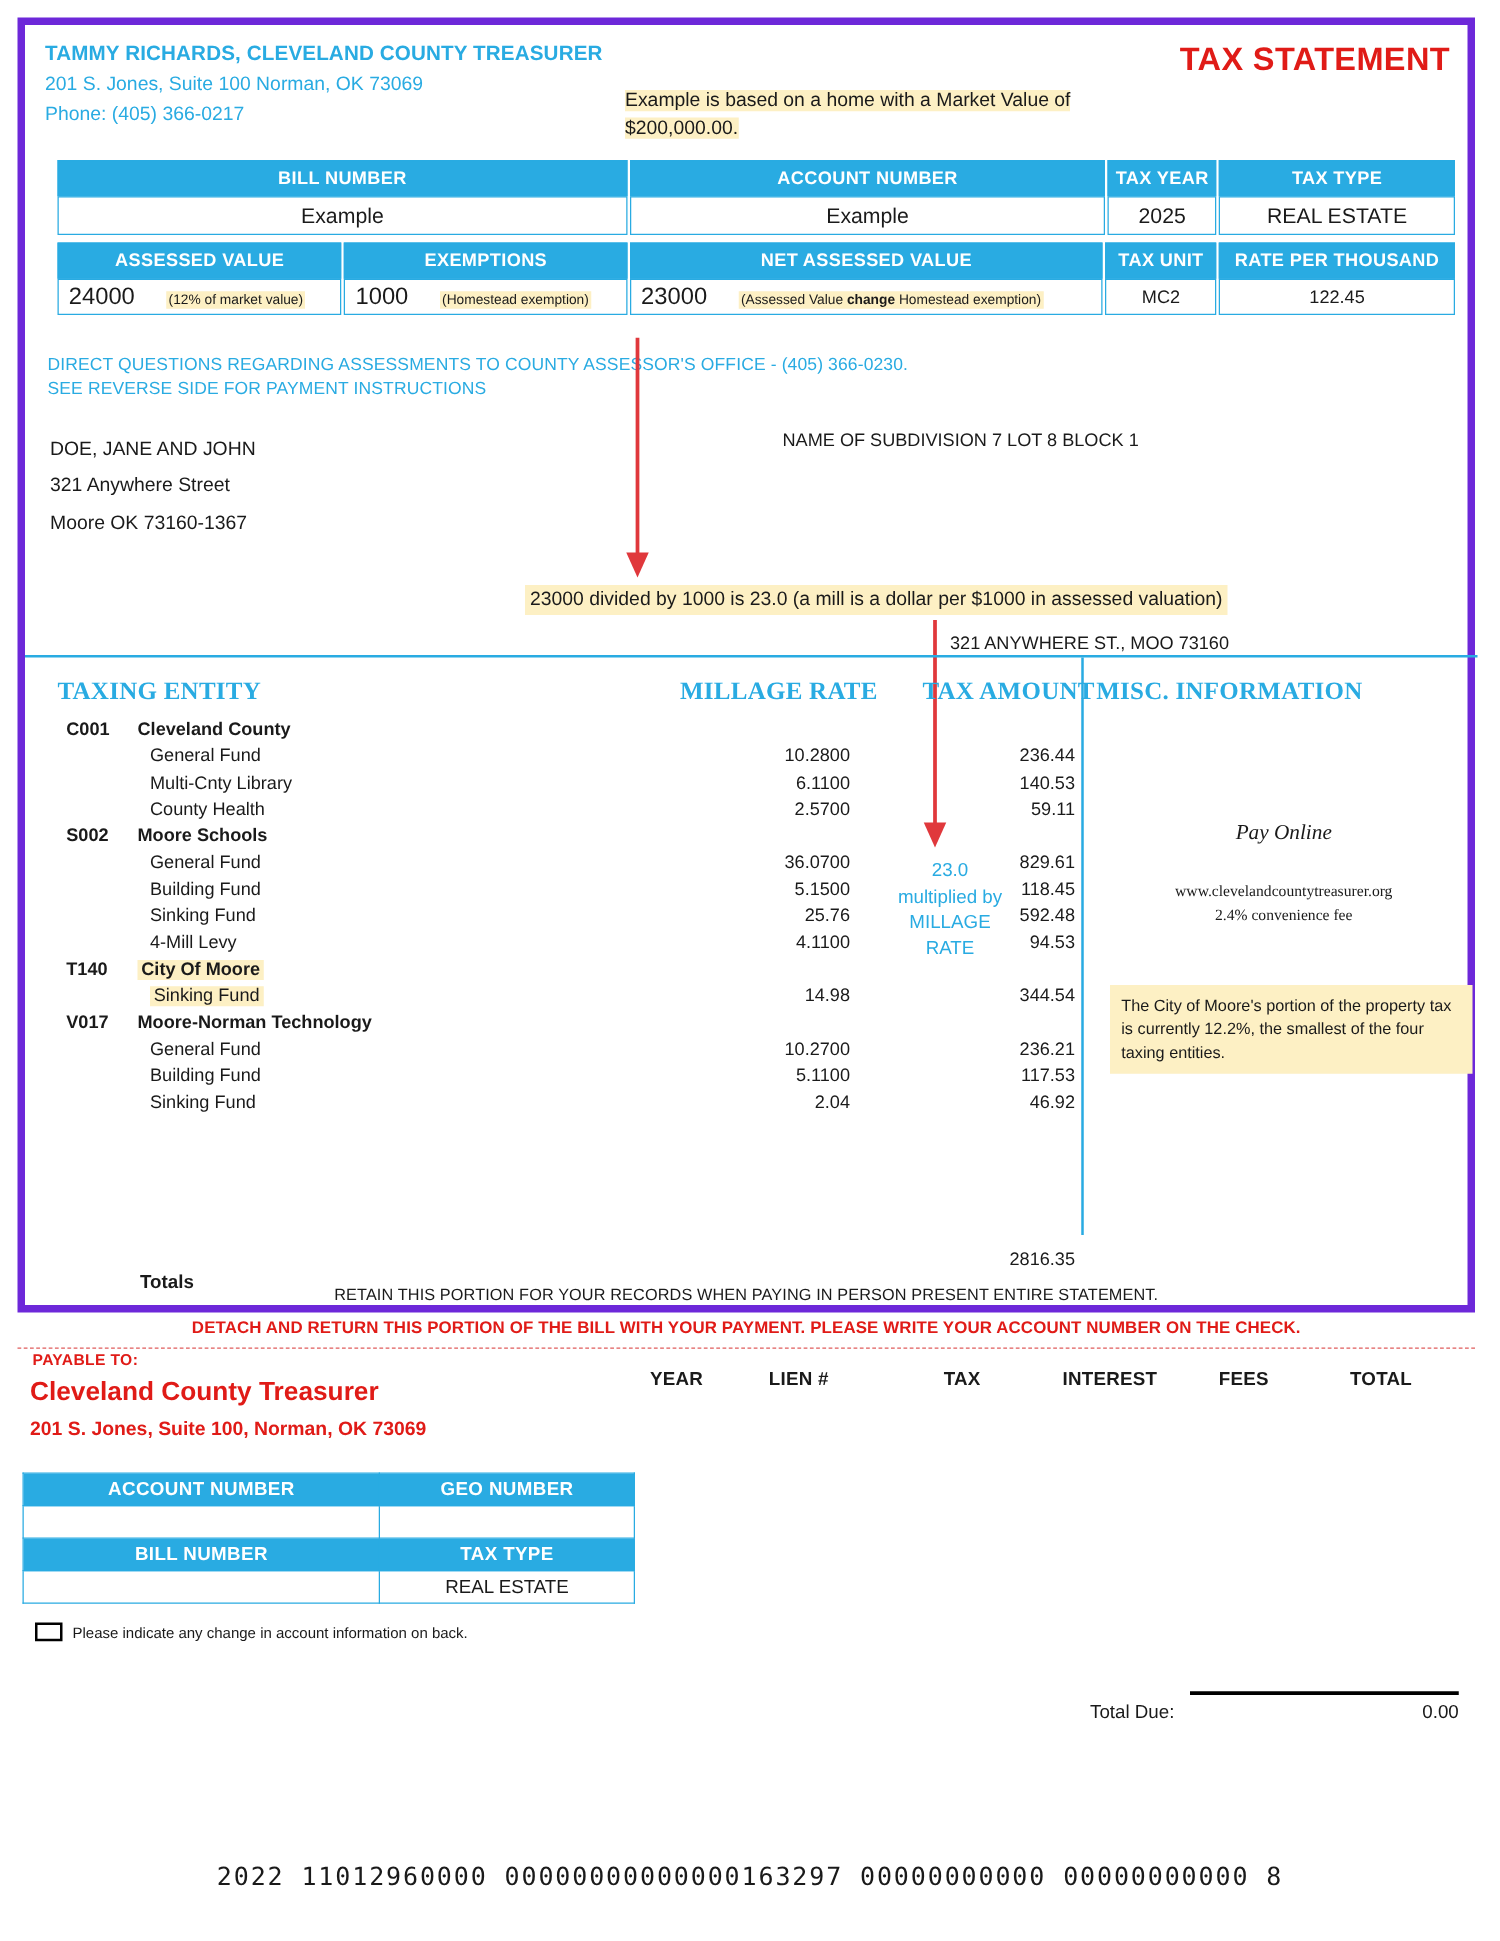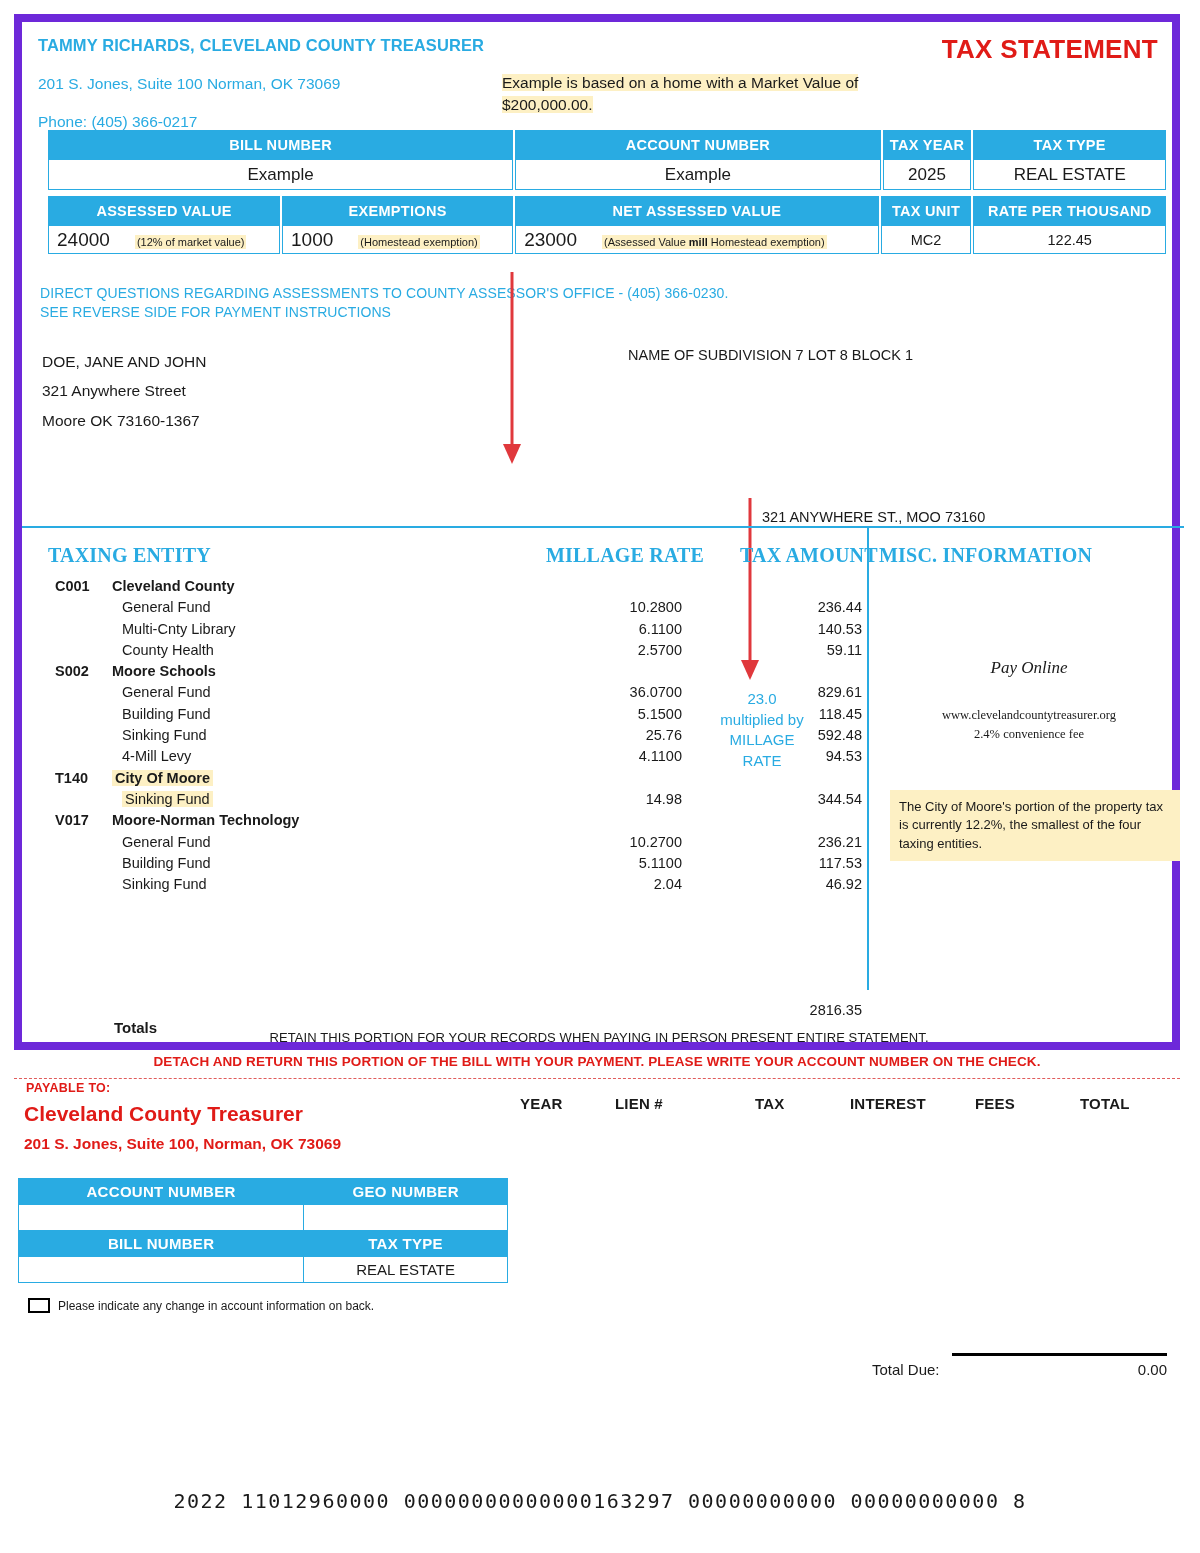--- a/index.html
+++ b/index.html
@@ -9,30 +9,30 @@
     font-family: "Liberation Sans", sans-serif;
     color: #1a1a1a;
     position: relative;
     overflow: hidden;
   }
 
   .statement-frame {
     position: absolute;
     left: 14px; top: 14px;
     width: 1166px; height: 1036px;
-    border: 8px solid #6d28d9;
+    border: 6px solid #6d28d9;
   }
 
   
   .hdr-block { position: absolute; left: 16px; top: 14px; }
   .hdr-name {
     font-size: 16.5px; font-weight: bold; color: #29abe2;
     letter-spacing: .1px; white-space: nowrap;
   }
-  .hdr-line { font-size: 15.5px; color: #29abe2; margin-top: 20px; }
+  .hdr-line { font-size: 15.5px; color: #29abe2; margin-top: 6px; }
 
   .tax-statement-title {
     position: absolute; right: 14px; top: 12px;
     font-size: 26px; font-weight: bold; color: #e01b17;
     letter-spacing: .3px;
   }
 
   .market-note {
     position: absolute; left: 480px; top: 50px;
     width: 360px; font-size: 15.5px; line-height: 1.42;
@@ -266,41 +266,42 @@
       <td class="amt-cell">
         <span class="amt-big">24000</span>
         <span class="amt-note">(12% of market value)</span>
       </td>
       <td class="amt-cell">
         <span class="amt-big">1000</span>
         <span class="amt-note">(Homestead exemption)</span>
       </td>
       <td class="amt-cell" colspan="2">
         <span class="amt-big">23000</span>
-        <span class="amt-note"><span>(Assessed Value </span><b>mill</b><span> Homestead exemption)</span></span>
+        <span class="amt-note"><span>(Assessed Value </span><b>change</b><span> Homestead exemption)</span></span>
       </td>
       <td colspan="2">MC2</td>
       <td colspan="2">122.45</td>
     </tr>
   </tbody>
     </table>
 
   <div class="notice">
     <div>DIRECT QUESTIONS REGARDING ASSESSMENTS TO COUNTY ASSESSOR'S OFFICE - (405) 366-0230.</div>
     <div>SEE REVERSE SIDE FOR PAYMENT INSTRUCTIONS</div>
   </div>
 
   <div class="owner-block">
     <div>DOE,  JANE AND JOHN</div>
     <div>321 Anywhere Street</div>
     <div>Moore OK 73160-1367</div>
   </div>
 
   <div class="legal-desc">NAME OF SUBDIVISION 7  LOT 8  BLOCK 1</div>
 
+  <div class="mill-note">23000 divided by 1000 is 23.0 (a mill is a dollar per $1000 in assessed valuation)</div>
   <div class="prop-addr">321 ANYWHERE ST., MOO 73160</div>
 
   <svg class="arrow" style="left:460px; top:250px;" width="60" height="200" viewBox="0 0 60 200">
     <path d="M 30 0 L 30 178" stroke="#e0383c" stroke-width="3" fill="none"></path>
     <path d="M 30 192 L 21 172 L 39 172 Z" fill="#e0383c"></path>
   </svg>
 
   <svg class="arrow" style="left:700px; top:476px;" width="60" height="190" viewBox="0 0 60 190">
     <path d="M 28 0 L 28 168" stroke="#e0383c" stroke-width="3" fill="none"></path>
     <path d="M 28 182 L 19 162 L 37 162 Z" fill="#e0383c"></path>

